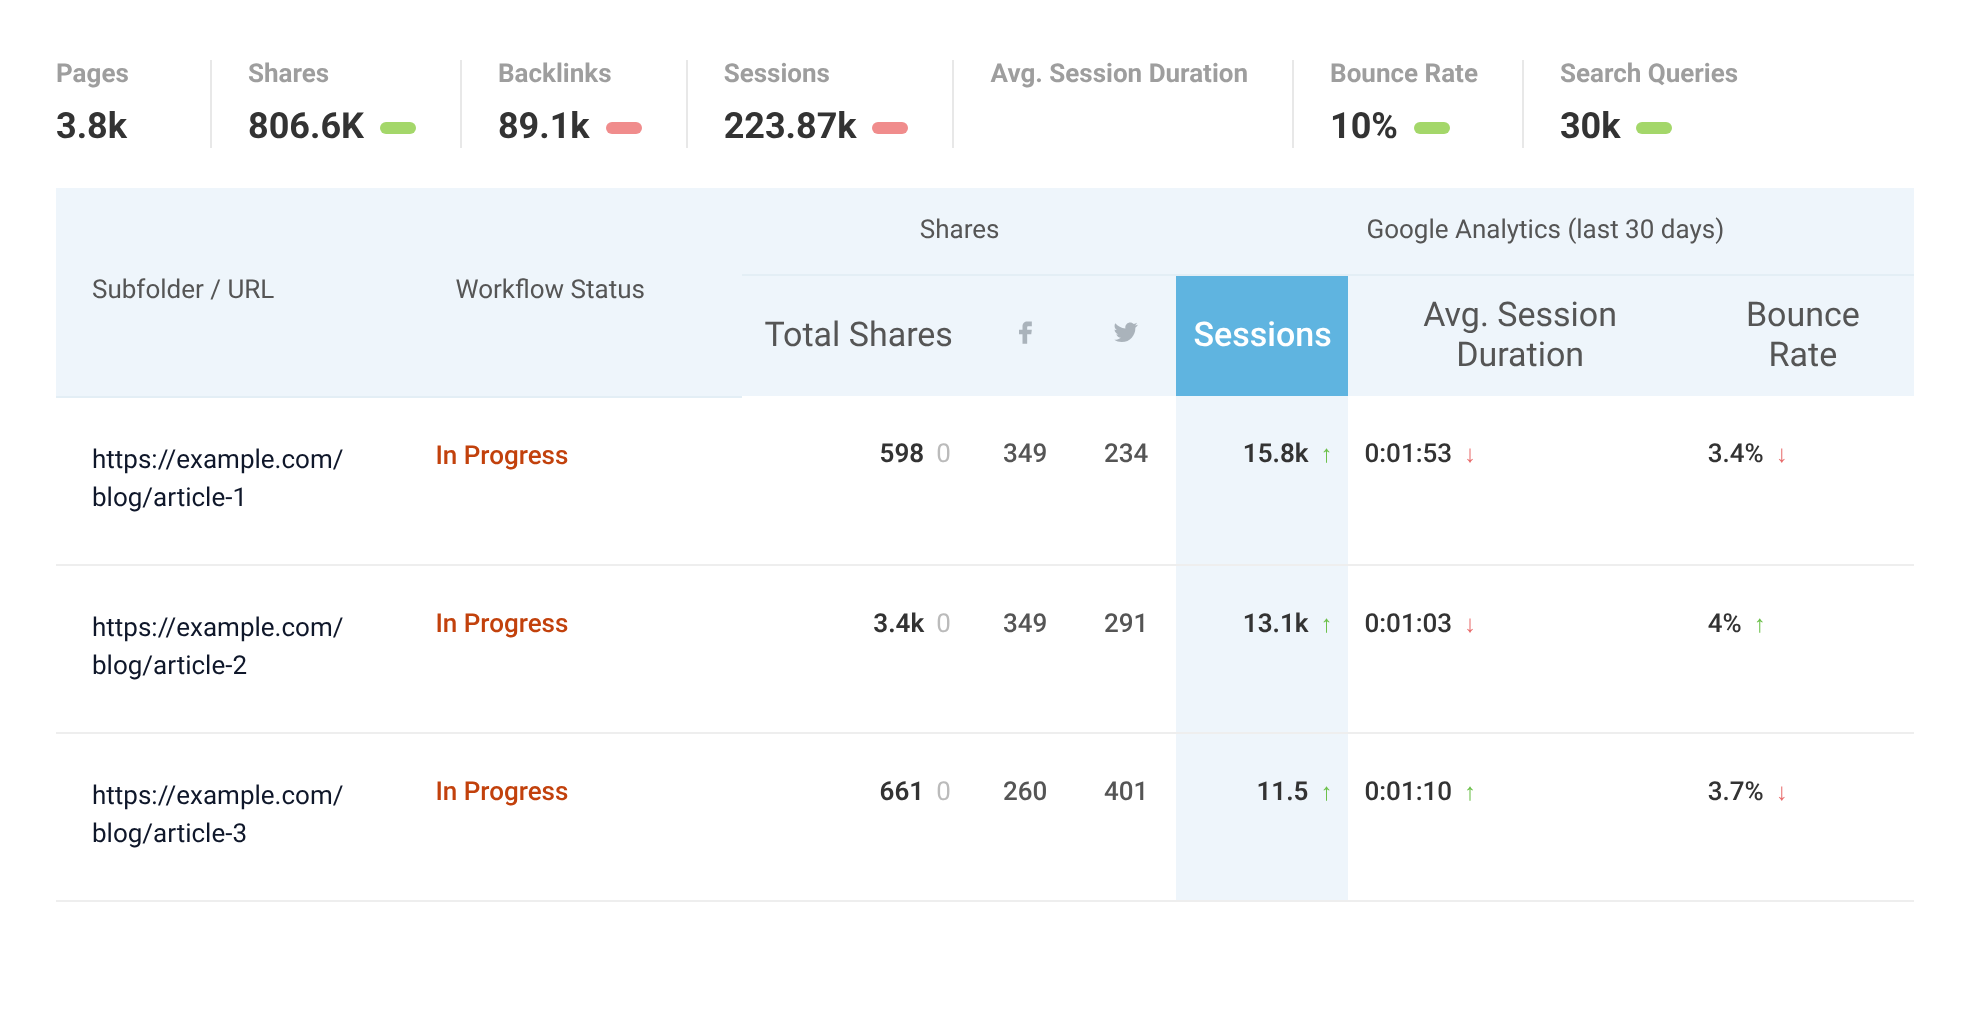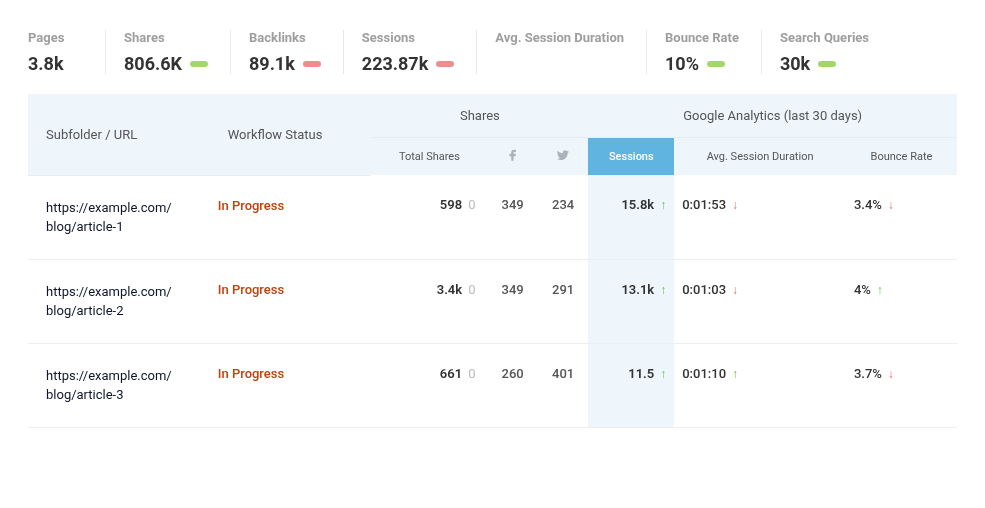--- a/index.html
+++ b/index.html
@@ -72,21 +72,21 @@
       text-align: center;
       border-bottom: 1px solid #e3eef5;
     }
     thead tr.header-row-1 th:first-child,
     thead tr.header-row-1 th:nth-child(2) {
       text-align: left;
       padding-left: 18px;
     }
     thead tr.header-row-2 th {
       background: #eef5fb;
-      font-size: 11px;
+      font-size: 17px;
       font-weight: 400;
       color: #555;
       padding: 10px 8px;
       text-align: center;
     }
     thead tr.header-row-2 th.active {
       background: #5fb4e0;
       color: #ffffff;
       font-weight: 500;
     }

